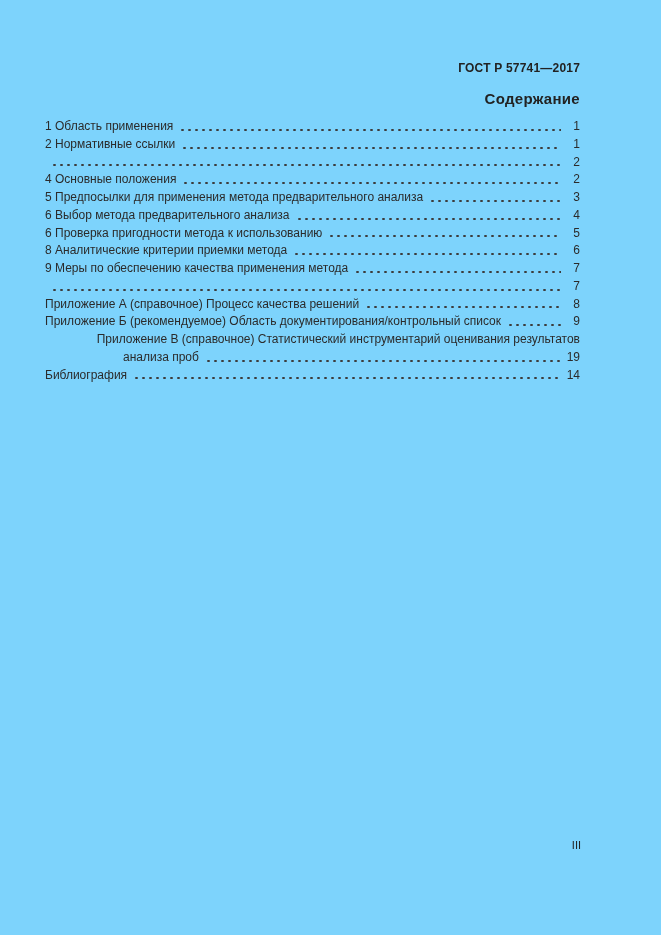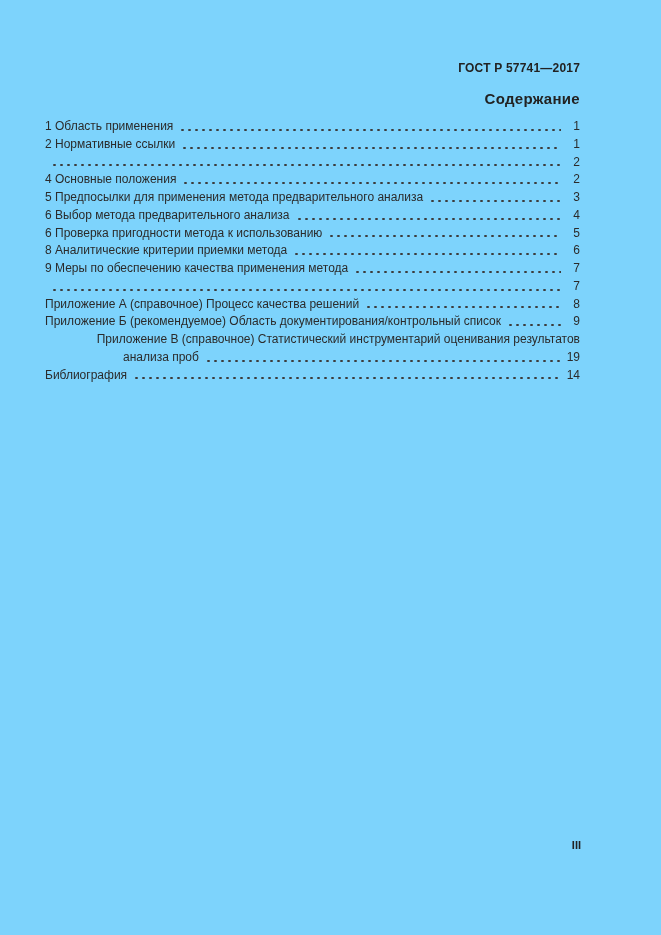--- a/index.html
+++ b/index.html
@@ -74,21 +74,21 @@
     min-width: 14px;
     text-align: right;
   }
   .footer {
     position: absolute;
     top: 839px;
     left: 45px;
     right: 80px;
     text-align: right;
     font-size: 11px;
-    font-weight: bold;
+    font-weight: normal;
     color: #222;
   }
 </style>
 </head>
 <body>
 
 <div class="page">
   <div class="header">
     <span>ГОСТ Р 57741—2017</span>
   </div>

